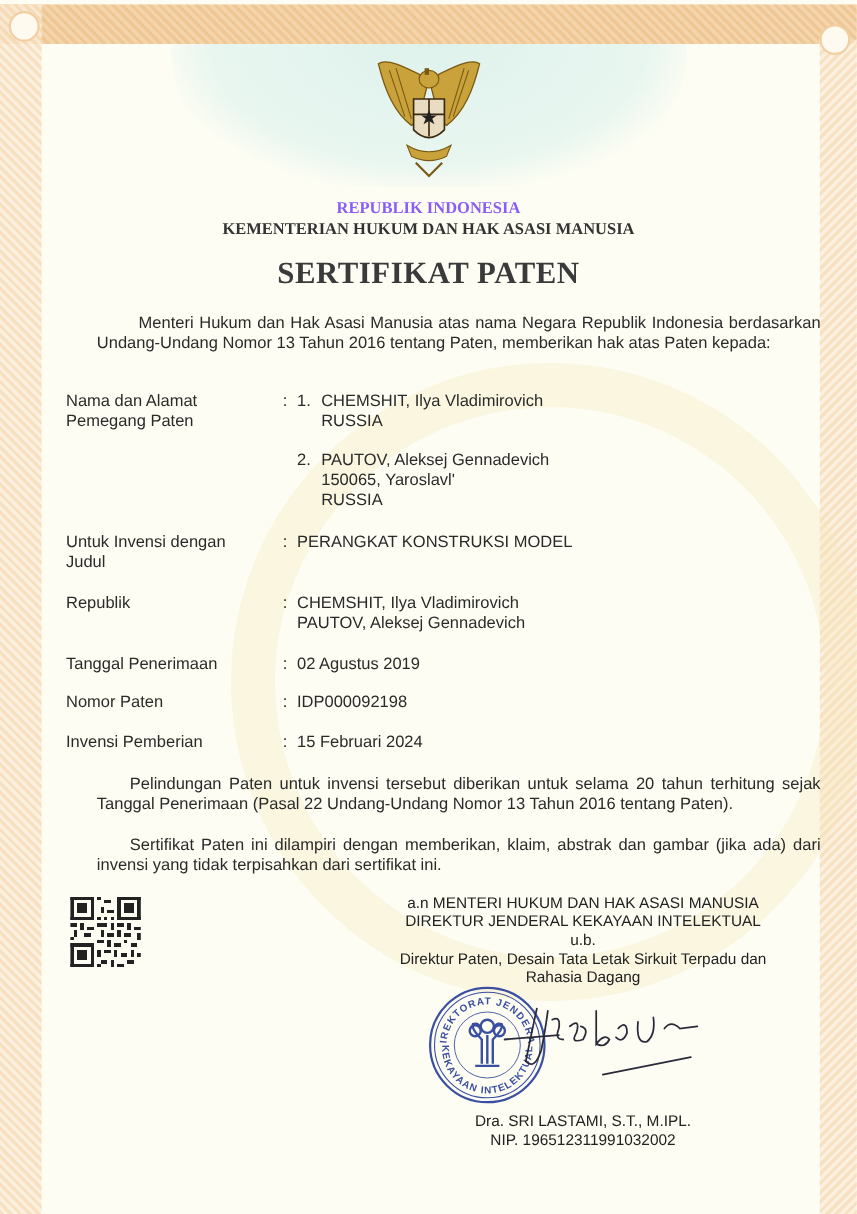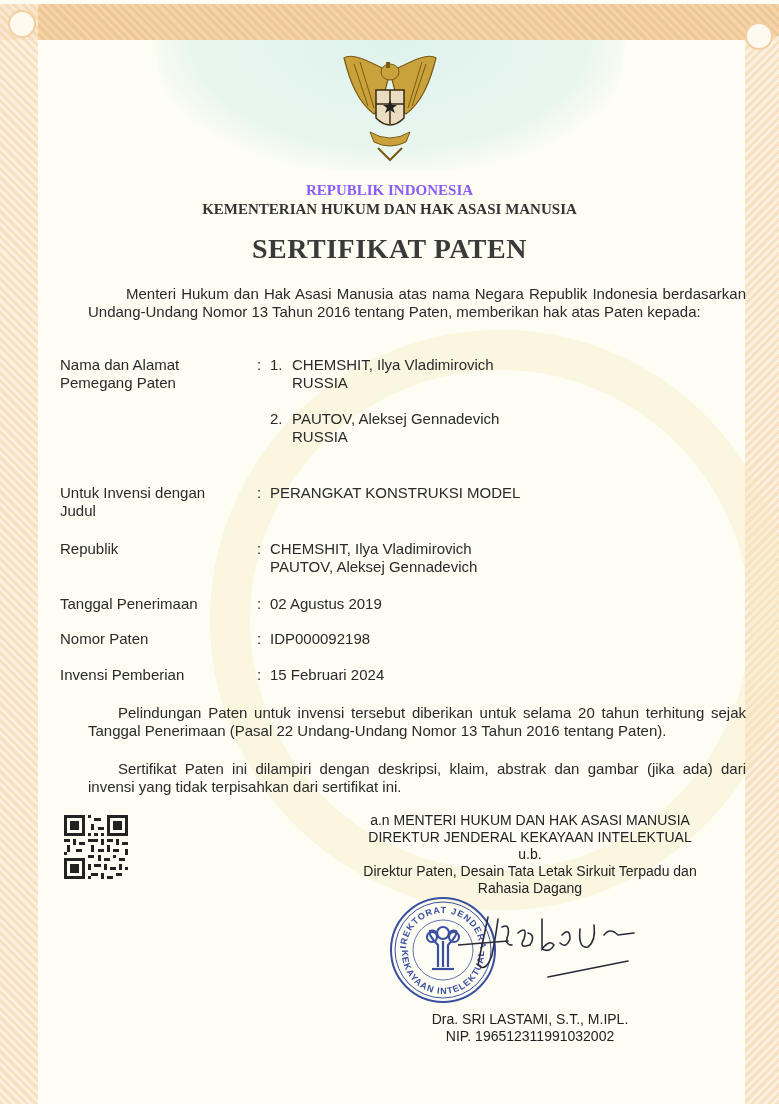--- a/index.html
+++ b/index.html
@@ -77,20 +77,21 @@
       <span>1.</span>
       <div style="position:absolute;left:22px;top:0;">
         <div>CHEMSHIT, Ilya Vladimirovich</div>
         <div>RUSSIA</div>
       </div>
     </div>
     <div style="position:relative;top:36px;">
       <span>2.</span>
       <div style="position:absolute;left:22px;top:0;">
         <div>PAUTOV, Aleksej Gennadevich</div>
+        <div>150065, Yaroslavl'</div>
         <div>RUSSIA</div>
       </div>
     </div>
   </div>
 </div>
 
 <div class="row" style="top:484px;">
   <div class="lbl">
     <div>Untuk Invensi dengan</div>
     <div>Judul</div>
@@ -121,21 +122,21 @@
 </div>
 
 <div class="row" style="top:666px;">
   <div class="lbl">Invensi Pemberian</div>
   <div class="colon">:</div>
   <div class="val">15 Februari 2024</div>
 </div>
 
 <div class="para" style="top:704px;"><span class="indent" style="width:30px;"></span><span>Pelindungan Paten untuk invensi tersebut diberikan untuk selama 20 tahun terhitung sejak Tanggal Penerimaan (Pasal 22 Undang-Undang Nomor 13 Tahun 2016 tentang Paten).</span></div>
 
-<div class="para" style="top:760px;"><span class="indent" style="width:30px;"></span><span>Sertifikat Paten ini dilampiri dengan deskripsi, klaim, abstrak dan gambar (jika ada) dari invensi yang  tidak terpisahkan dari sertifikat ini.</span></div>
+<div class="para" style="top:760px;"><span class="indent" style="width:30px;"></span><span>Sertifikat Paten ini dilampiri dengan memberikan, klaim, abstrak dan gambar (jika ada) dari invensi yang  tidak terpisahkan dari sertifikat ini.</span></div>
 
 <svg class="qr" viewBox="0 0 21 21" shape-rendering="crispEdges">
   <rect width="21" height="21" fill="#fdfdf3"></rect>
   <g fill="#222">
     <rect x="0" y="0" width="7" height="1"></rect>
       <rect x="0" y="6" width="7" height="1"></rect>
       <rect x="0" y="0" width="1" height="7"></rect>
       <rect x="6" y="0" width="1" height="7"></rect>
       <rect x="2" y="2" width="3" height="3"></rect>
     <rect x="14" y="0" width="7" height="1"></rect>

